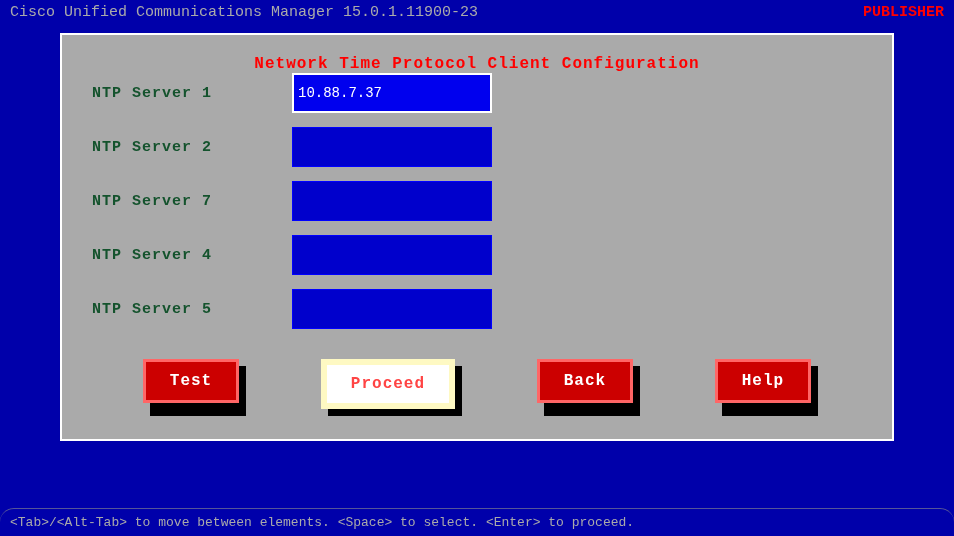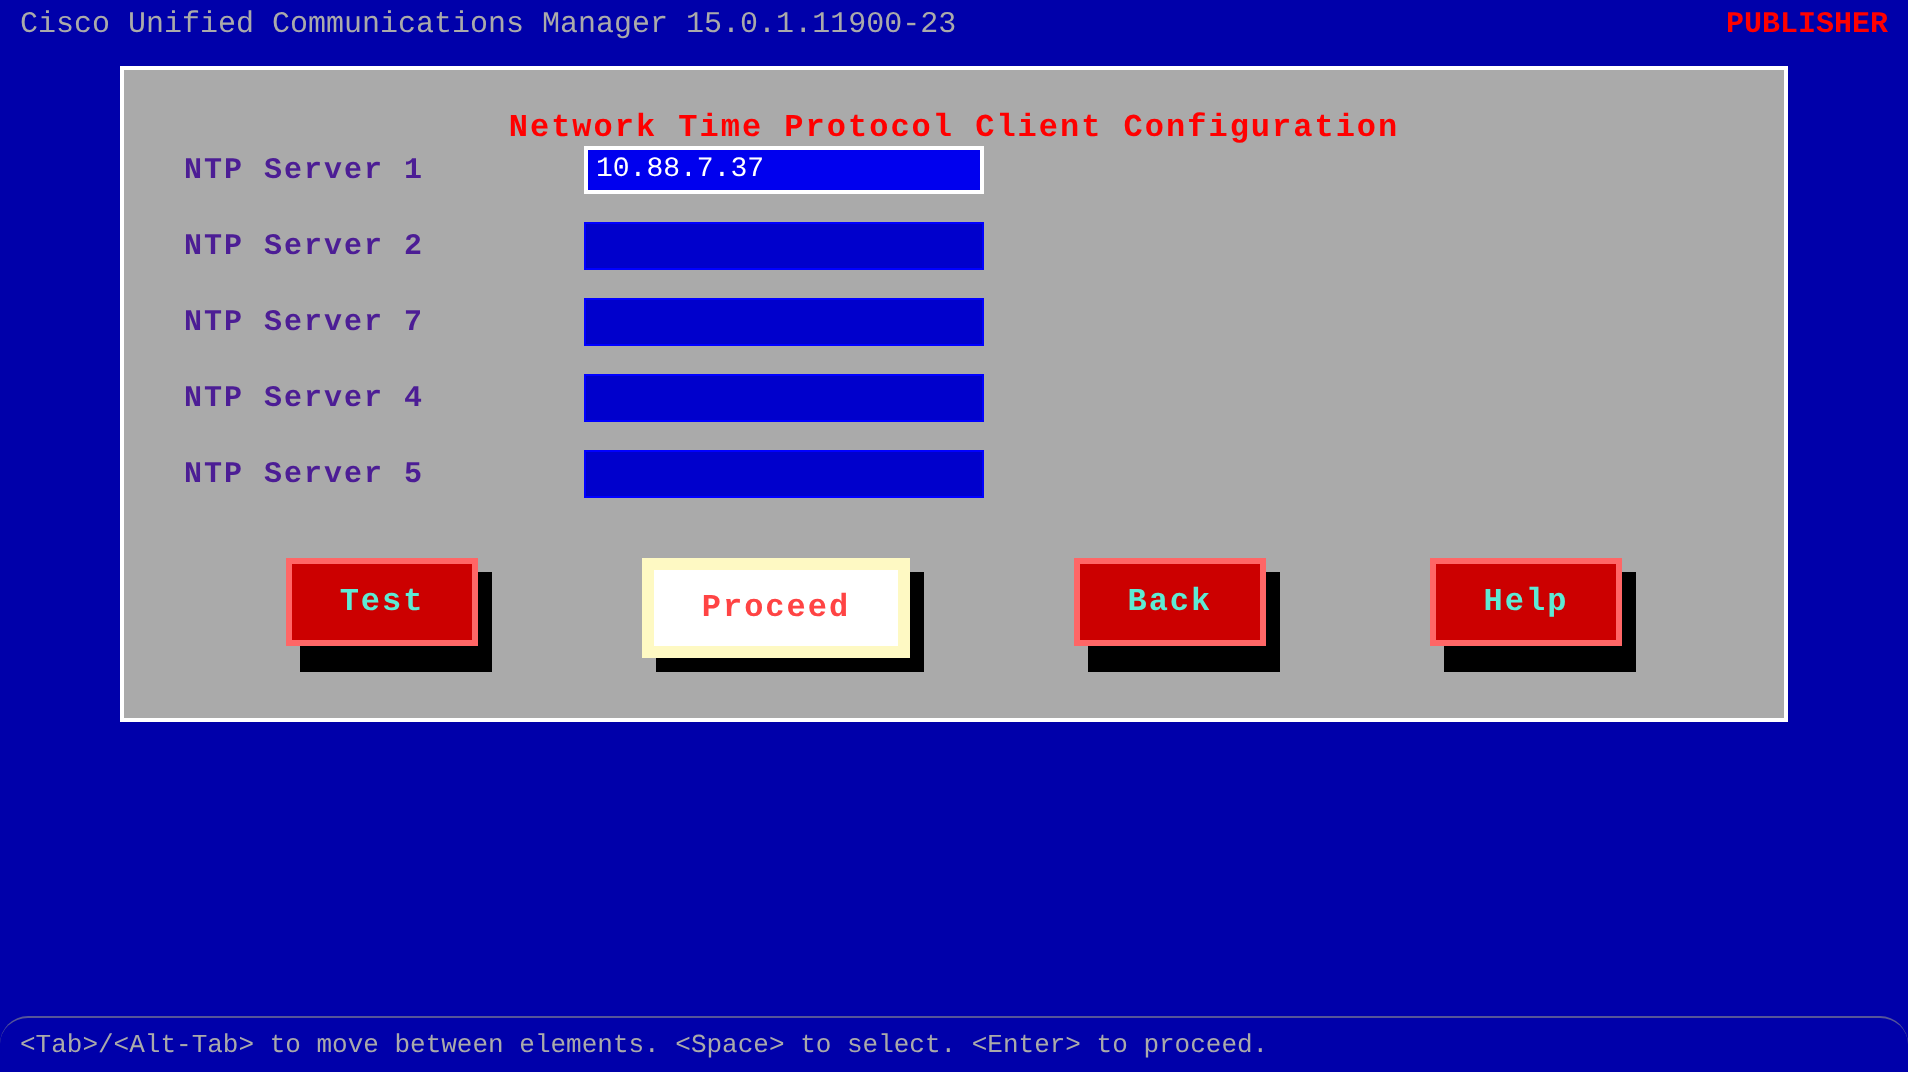--- a/index.html
+++ b/index.html
@@ -52,33 +52,33 @@
     }
 
     
     .ntp-row {
       display: flex;
       align-items: center;
       margin-bottom: 14px;
     }
 
     .ntp-label {
-      color: #4c1d95;
+      color: #14532d;
       font-size: 15px;
       width: 200px;
       font-weight: bold;
       letter-spacing: 1px;
     }
 
     .ntp-input {
       background-color: #0000CC;
       color: #FFFFFF;
       border: 1px solid #0000FF;
       width: 200px;
-      height: 24px;
+      height: 40px;
       font-family: 'Courier New', Courier, monospace;
       font-size: 14px;
       padding: 2px 4px;
       outline: none;
     }
 
     .ntp-input.active {
       background-color: #0000EE;
       border: 2px solid #FFFFFF;
     }
@@ -102,21 +102,21 @@
       width: 100%;
       height: 100%;
       background-color: #000000;
       z-index: 0;
     }
 
     .btn {
       position: relative;
       z-index: 1;
       background-color: #CC0000;
-      color: #5eead4;
+      color: #ffffff;
       border: 3px solid #FF6666;
       font-family: 'Courier New', Courier, monospace;
       font-size: 16px;
       font-weight: bold;
       padding: 10px 24px;
       cursor: pointer;
       min-width: 90px;
       text-align: center;
       letter-spacing: 1px;
     }

